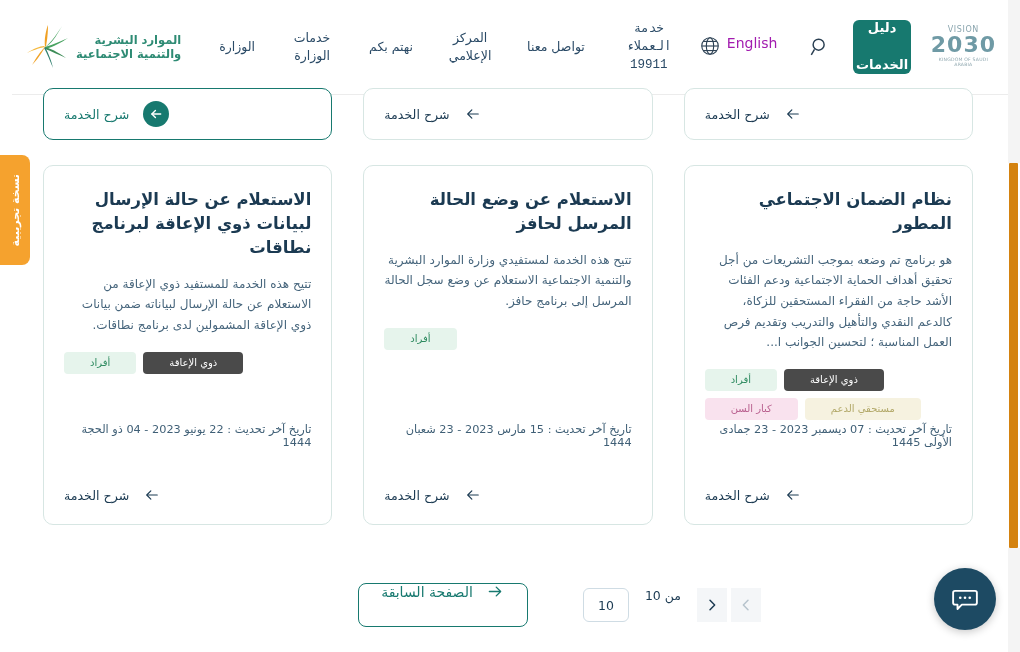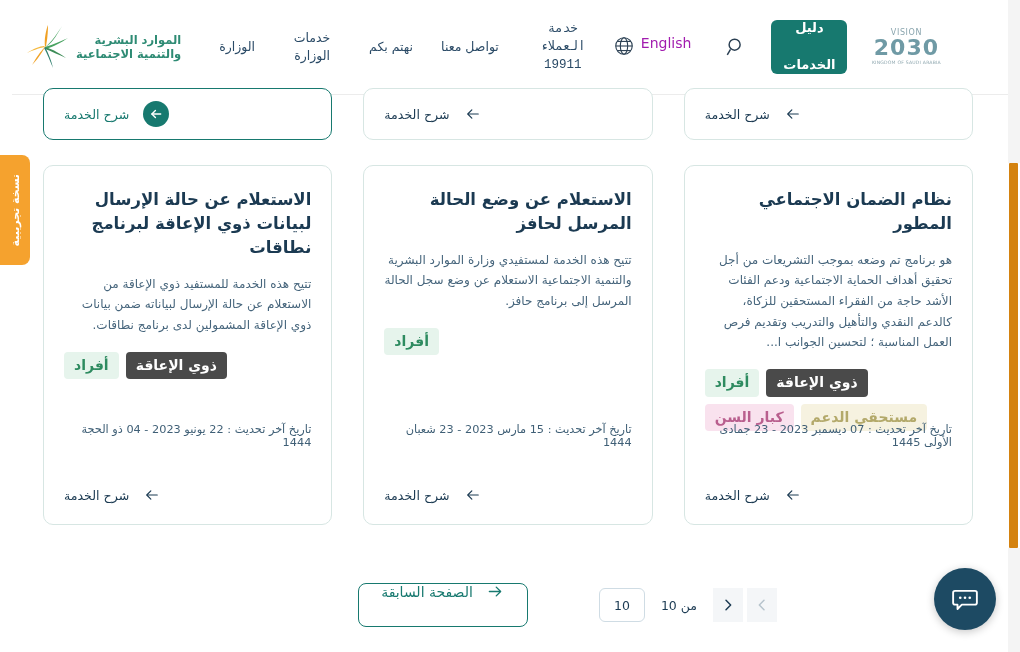--- a/index.html
+++ b/index.html
@@ -98,22 +98,22 @@
   }
   .card-desc {
     color: #46657c; font-size: 12px; line-height: 1.72;
     text-align: right;
   }
   .tags {
     display: flex; flex-direction: row-reverse; flex-wrap: wrap;
     gap: 7px; margin-top: 16px; justify-content: flex-start;
   }
   .tag {
-    font-size: 14px; padding: 4px 10px; border-radius: 4px;
-    white-space: nowrap; line-height: 1.4; font-weight: bold;
+    font-size: 10px; padding: 4px 26px; border-radius: 4px;
+    white-space: nowrap; line-height: 1.4;
   }
   .tag-green { background: #e6f4ec; color: #2e8b60; }
   .tag-gray  { background: #4a4a4a; color: #ffffff; }
   .tag-pink  { background: #f9e2ee; color: #b95f8e; }
   .tag-cream { background: #f6f2e0; color: #b3a96a; }
 
   .card-date {
     position: absolute; bottom: 75px; right: 20px; left: 20px;
     color: #3f5f76; font-size: 11.3px; text-align: right;
   }
@@ -131,22 +131,22 @@
     display: inline-flex; align-items: center; justify-content: center;
   }
   .circle-arrow {
     width: 26px; height: 26px; border-radius: 50%;
     background: #17796f; display: flex; align-items: center;
     justify-content: center; flex: none;
   }
 
   
   .pagination {
-    position: absolute; top: 493px; right: 31px;
-    display: flex; flex-direction: row-reverse; align-items: center; gap: 4px;
+    position: absolute; top: 493px; right: 47px;
+    display: flex; flex-direction: row-reverse; gap: 4px;
   }
   .page-size {
     width: 46px; height: 34px; border: 1px solid #cfdce4;
     border-radius: 6px; display: flex; align-items: center;
     justify-content: center; color: #1b3a52; font-size: 12.5px;
     background: #fff; cursor: pointer;
   }
   .page-of {
     color: #1b3a52; font-size: 12.5px; margin: 0 12px;
     white-space: nowrap;
@@ -227,20 +227,21 @@
     <div class="brand-text">
       <div>الموارد البشرية</div>
       <div>والتنمية الاجتماعية</div>
     </div>
   </div>
 
   <nav class="nav">
     <div class="nav-item">الوزارة</div>
     <div class="nav-item">خدمات الوزارة</div>
     <div class="nav-item">نهتم بكم</div>
+    <div class="nav-item">المركز الإعلامي</div>
     <div class="nav-item">تواصل معنا</div>
     <div class="nav-item wide">خدمة العملاء 19911</div>
   </nav>
 
   <div class="lang">
     <span>
       <svg width="22" height="22" viewBox="0 0 24 24" fill="none" stroke="#2a3f52" stroke-width="1.2">
         <circle cx="12" cy="12" r="9"></circle>
         <ellipse cx="12" cy="12" rx="4" ry="9"></ellipse>
         <line x1="3" y1="12" x2="21" y2="12"></line>

